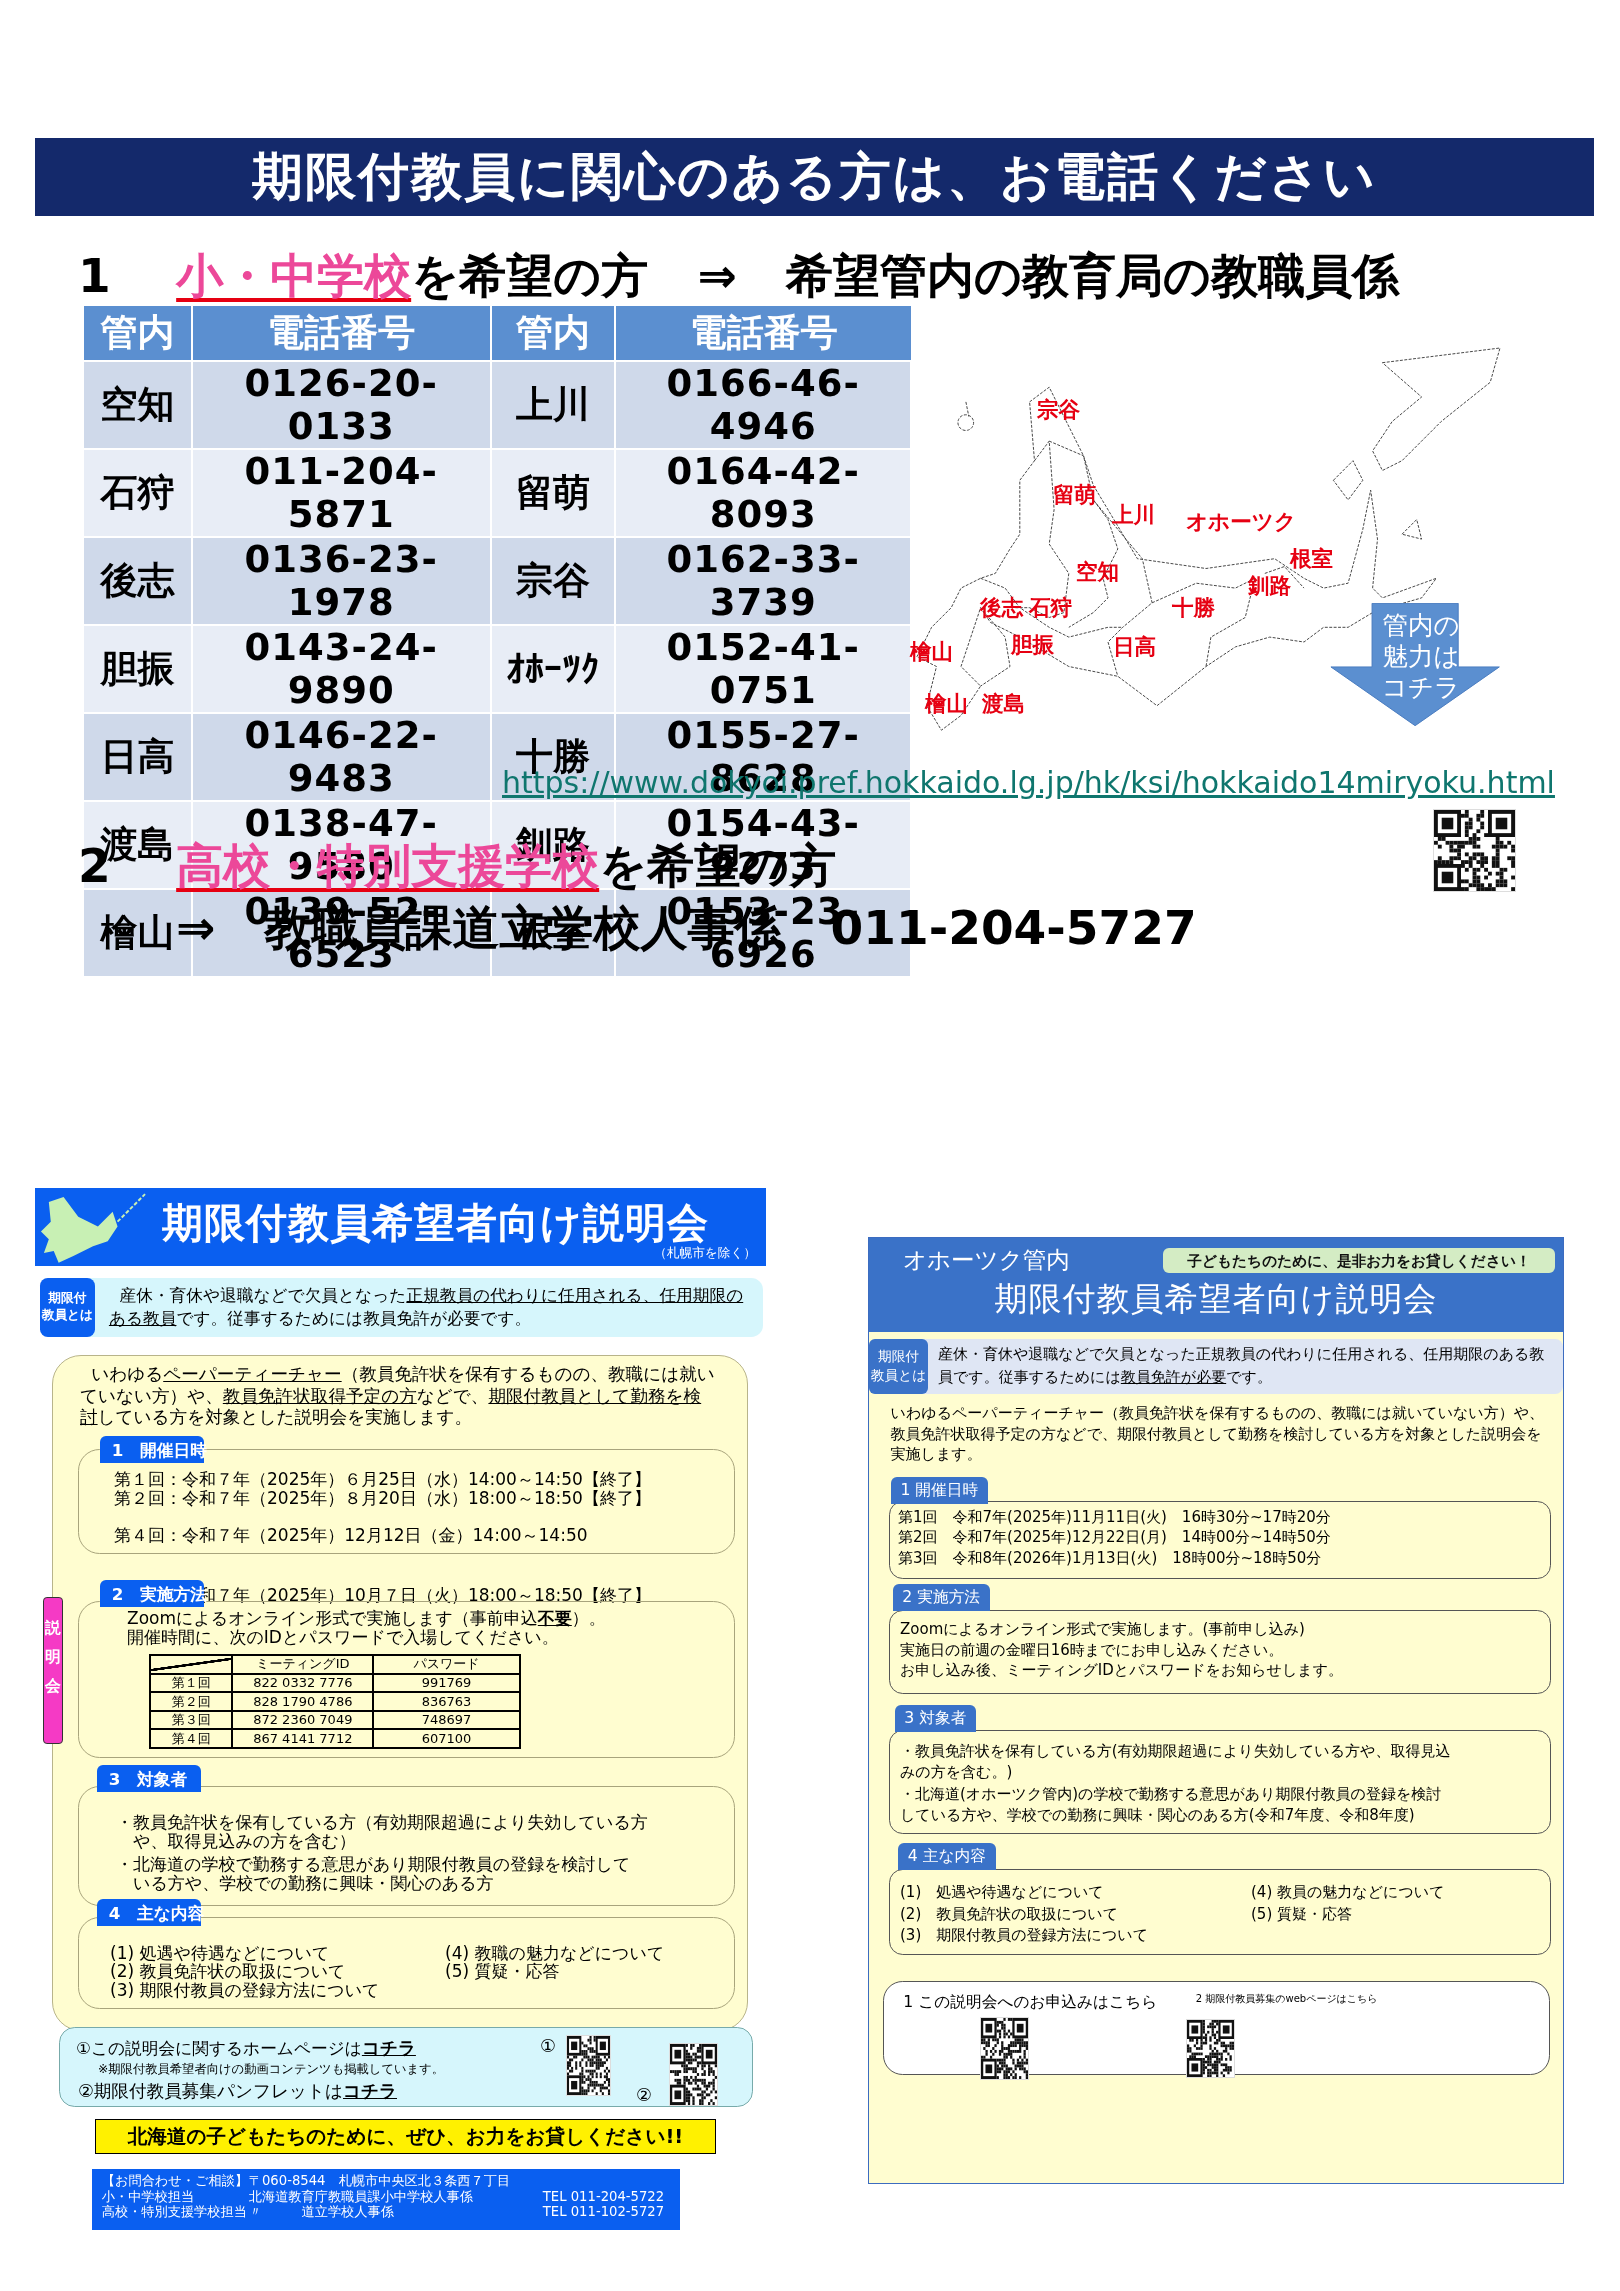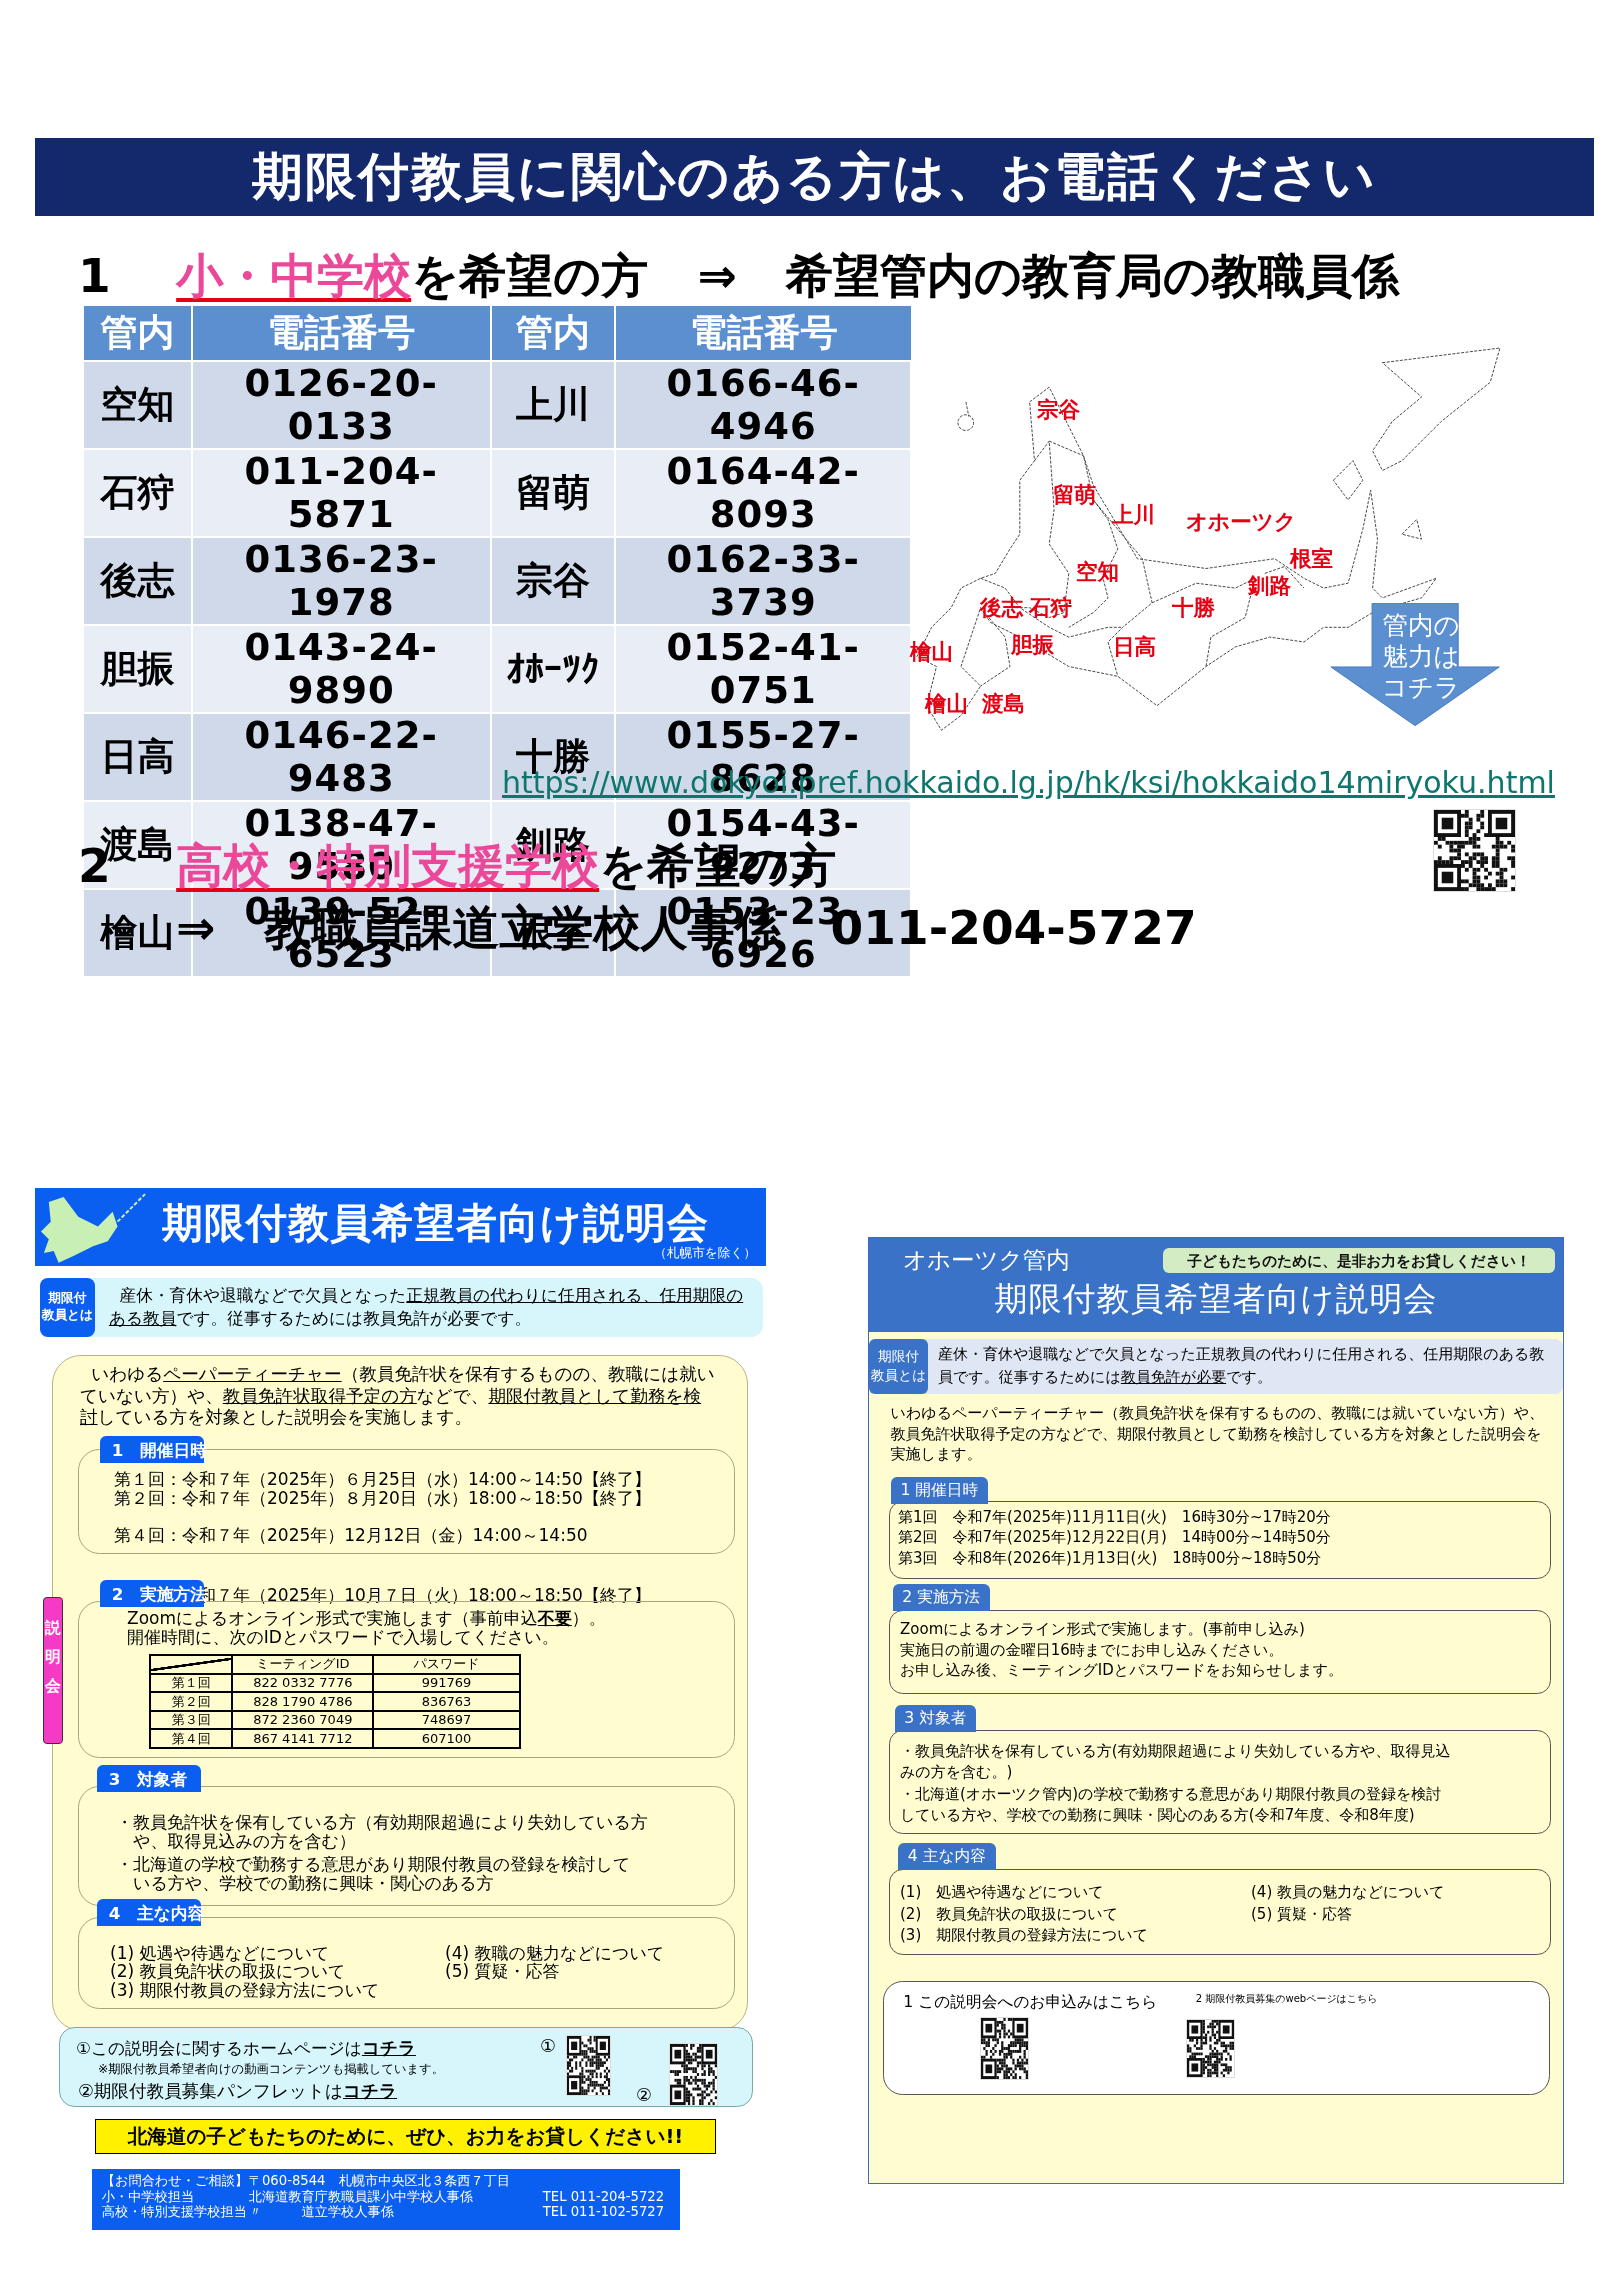--- a/index.html
+++ b/index.html
@@ -51,21 +51,21 @@
 #rf-region{position:absolute;left:34px;top:5.9px;font-size:23.5px}
 #rf-slogan{position:absolute;left:294px;top:9.8px;width:392px;height:25.5px;background:#d4ecc4;border-radius:5.9px;color:#111;font-size:14.7px;font-weight:bold;text-align:center;line-height:25.5px}
 #rf-title{position:absolute;left:0;width:694px;top:39px;text-align:center;font-size:33px;letter-spacing:1px}
 #rf-def{position:absolute;left:0;top:101px;width:694px;height:55px;background:#dfe6f4;border-radius:7.8px}
 #rf-def-badge{position:absolute;left:0;top:0;width:59px;height:55px;background:#3a72c8;color:#fff;border-radius:5.9px;font-size:13.7px;text-align:center;padding-top:7.8px;line-height:19.6px}
 #rf-def-text{position:absolute;left:69px;top:3.9px;width:617px;font-size:15px;line-height:23.5px}
 #rf-intro{position:absolute;left:21.6px;top:165px;width:657px;font-size:15px;line-height:20.6px}
 .rf-box{position:absolute;left:19.6px;width:662px;border:1px solid #555;border-radius:13.7px;background:#fffdd0}
 .rf-tab{position:absolute;height:26.5px;background:#3a72c8;color:#fff;font-size:15.7px;border-radius:5.9px 5.9px 0 0;padding:2.9px 9.8px;white-space:nowrap}
 .rf-line{position:absolute;font-size:15px;line-height:19.6px;white-space:nowrap}
-#rf-links{position:absolute;left:13.7px;top:743px;width:667px;height:114px;background:#fff;border:1px solid #555;border-radius:19.6px}
+#rf-links{position:absolute;left:13.7px;top:743px;width:667px;height:94px;background:#fff;border:1px solid #555;border-radius:19.6px}
 #rf-contact{position:absolute;left:2px;top:866px;width:690px;height:78px;background:#3a72c8;color:#e0e9ff;font-size:14px;line-height:19.6px;padding:3.9px 9.8px}
 </style>
 </head>
 <body>
 
 <div id="banner" class="abs">期限付教員に関心のある方は、お電話ください</div>
 
 <div id="sec1" class="abs sec-head">
   <span>1</span>&nbsp;&nbsp;&nbsp;
   <span class="red-u">小・中学校</span><span>を希望の方</span>&nbsp;&nbsp;&nbsp;<span>⇒</span>&nbsp;&nbsp;&nbsp;<span>希望管内の教育局の教職員係</span>

